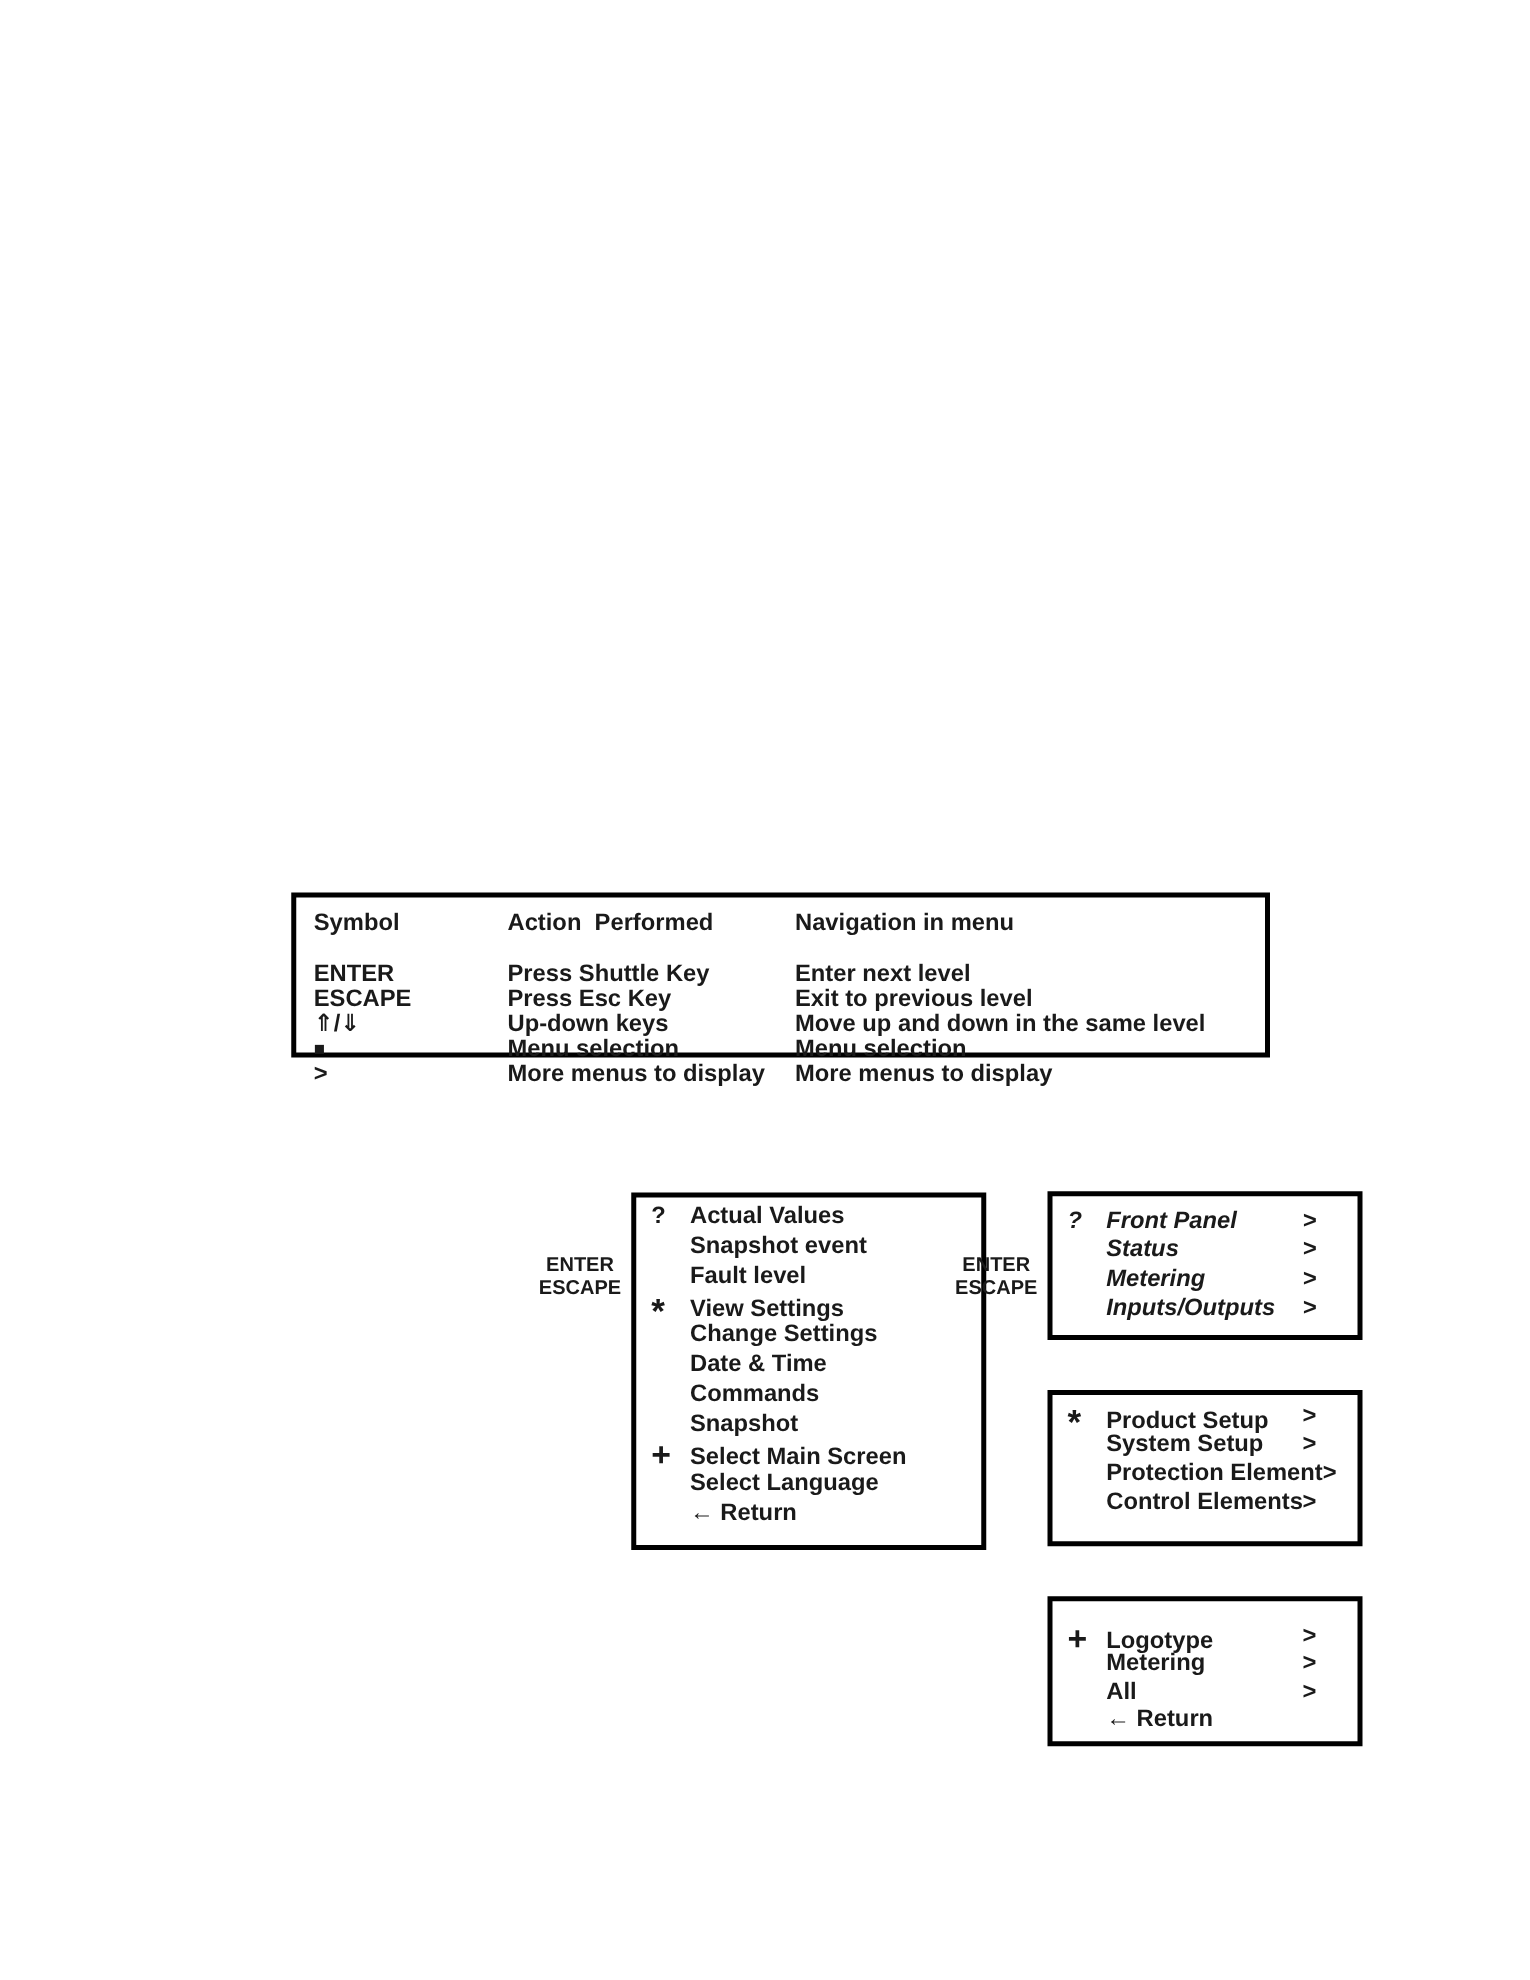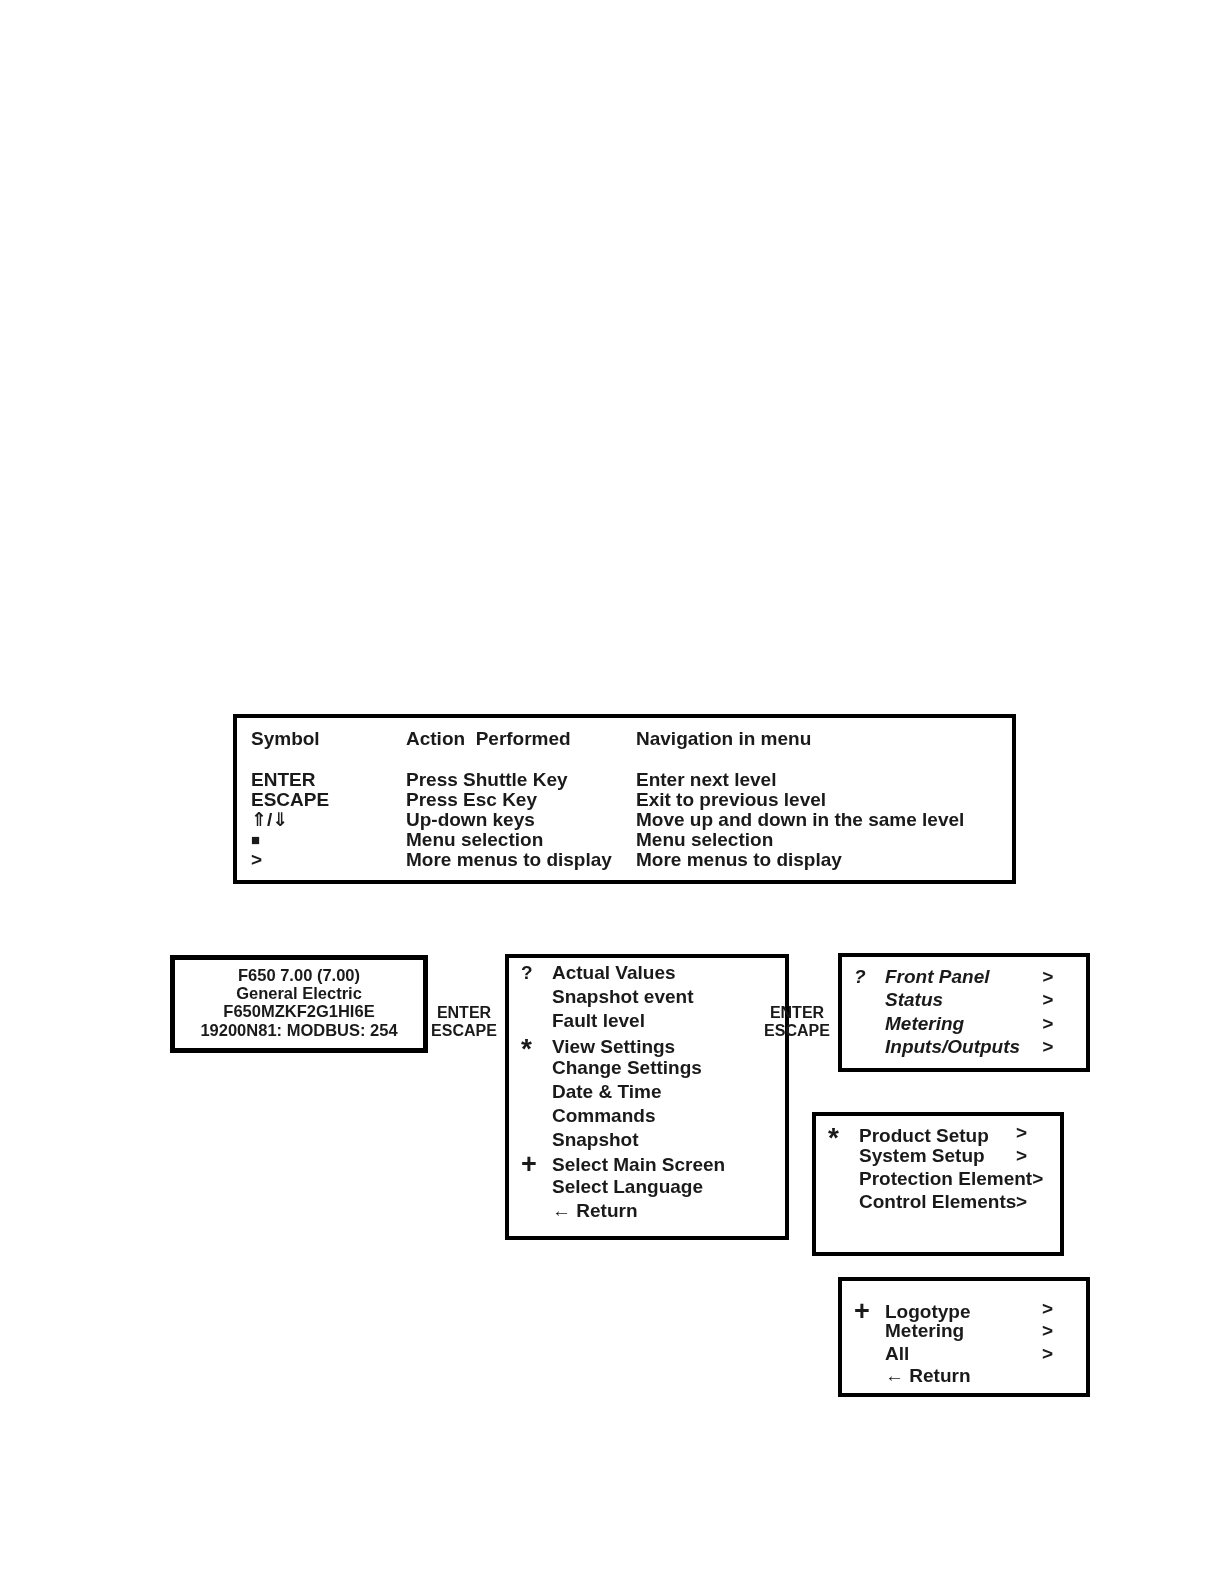--- a/index.html
+++ b/index.html
@@ -7,21 +7,21 @@
     width:1224px; height:1584px;
     background:#ffffff;
     font-family:"Liberation Sans","DejaVu Sans",sans-serif;
     font-weight:bold;
     color:#1a1a1a;
   }
   .page { position:relative; width:1224px; height:1584px; background:#ffffff; overflow:hidden; }
 
   
   .legend-table {
-    position:absolute; left:233px; top:714px; width:783px; height:170px;
+    position:absolute; left:233px; top:714px; width:783px; height:132px;
     border:4px solid #000; box-sizing:border-box;
     padding:11px 0 0 14px; font-size:19px;
   }
   .lt-row { display:grid; grid-template-columns:155px 230px auto; line-height:20px; }
   .lt-header .lt-cell { white-space:pre; }
   .lt-body { margin-top:21px; }
   .lt-cell { white-space:pre; }
   .sym-square { font-size:15px; }
 
   
@@ -40,21 +40,21 @@
   .connector-1 { left:426px; }
   .connector-2 { left:759px; }
 
   
   .menu-box {
     position:absolute; border:4px solid #000; box-sizing:border-box;
     background:#fff; font-size:19px; overflow:hidden;
   }
   .main-menu { left:505px; top:954px; width:284px; height:286px; padding-top:3px; }
   .rbox-1 { left:838px; top:953px;  width:252px; height:119px; padding-top:8px; }
-  .rbox-2 { left:812px; top:1112px; width:252px; height:144px; padding-top:5px; }
+  .rbox-2 { left:838px; top:1112px; width:252px; height:125px; padding-top:5px; }
   .rbox-3 { left:838px; top:1277px; width:252px; height:120px; padding-top:17px; }
 
   .m-row { position:relative; padding-left:12px; white-space:nowrap; }
   .main-menu .m-row { height:23.8px; line-height:23.8px; }
   .rbox-1 .m-row { height:23.3px; line-height:23.3px;font-style:italic; }
   .rbox-2 .m-row { height:23px;   line-height:23px; }
   .rbox-3 .m-row { height:22.4px; line-height:22.4px; }
 
   .sym { display:inline-block; width:31px; vertical-align:baseline; }
   .sym-star { font-size:28px; position:relative; top:5px; }
@@ -95,26 +95,20 @@
         <div class="lt-cell">Menu selection</div>
       </div>
       <div class="lt-row">
         <div class="lt-cell">&gt;</div>
         <div class="lt-cell">More menus to display</div>
         <div class="lt-cell">More menus to display</div>
       </div>
     </div>
   </div>
 
-  <div class="device-box">
-    <div>F650 7.00 (7.00)</div>
-    <div>General Electric</div>
-    <div>F650MZKF2G1HI6E</div>
-    <div>19200N81: MODBUS: 254</div>
-  </div>
 
   <div class="connector connector-1">
     <div>ENTER</div>
     <div>ESCAPE</div>
   </div>
 
   <div class="menu-box main-menu">
     <div class="m-row">
       <span class="sym">?</span><span class="lbl">Actual Values</span>
     </div>

